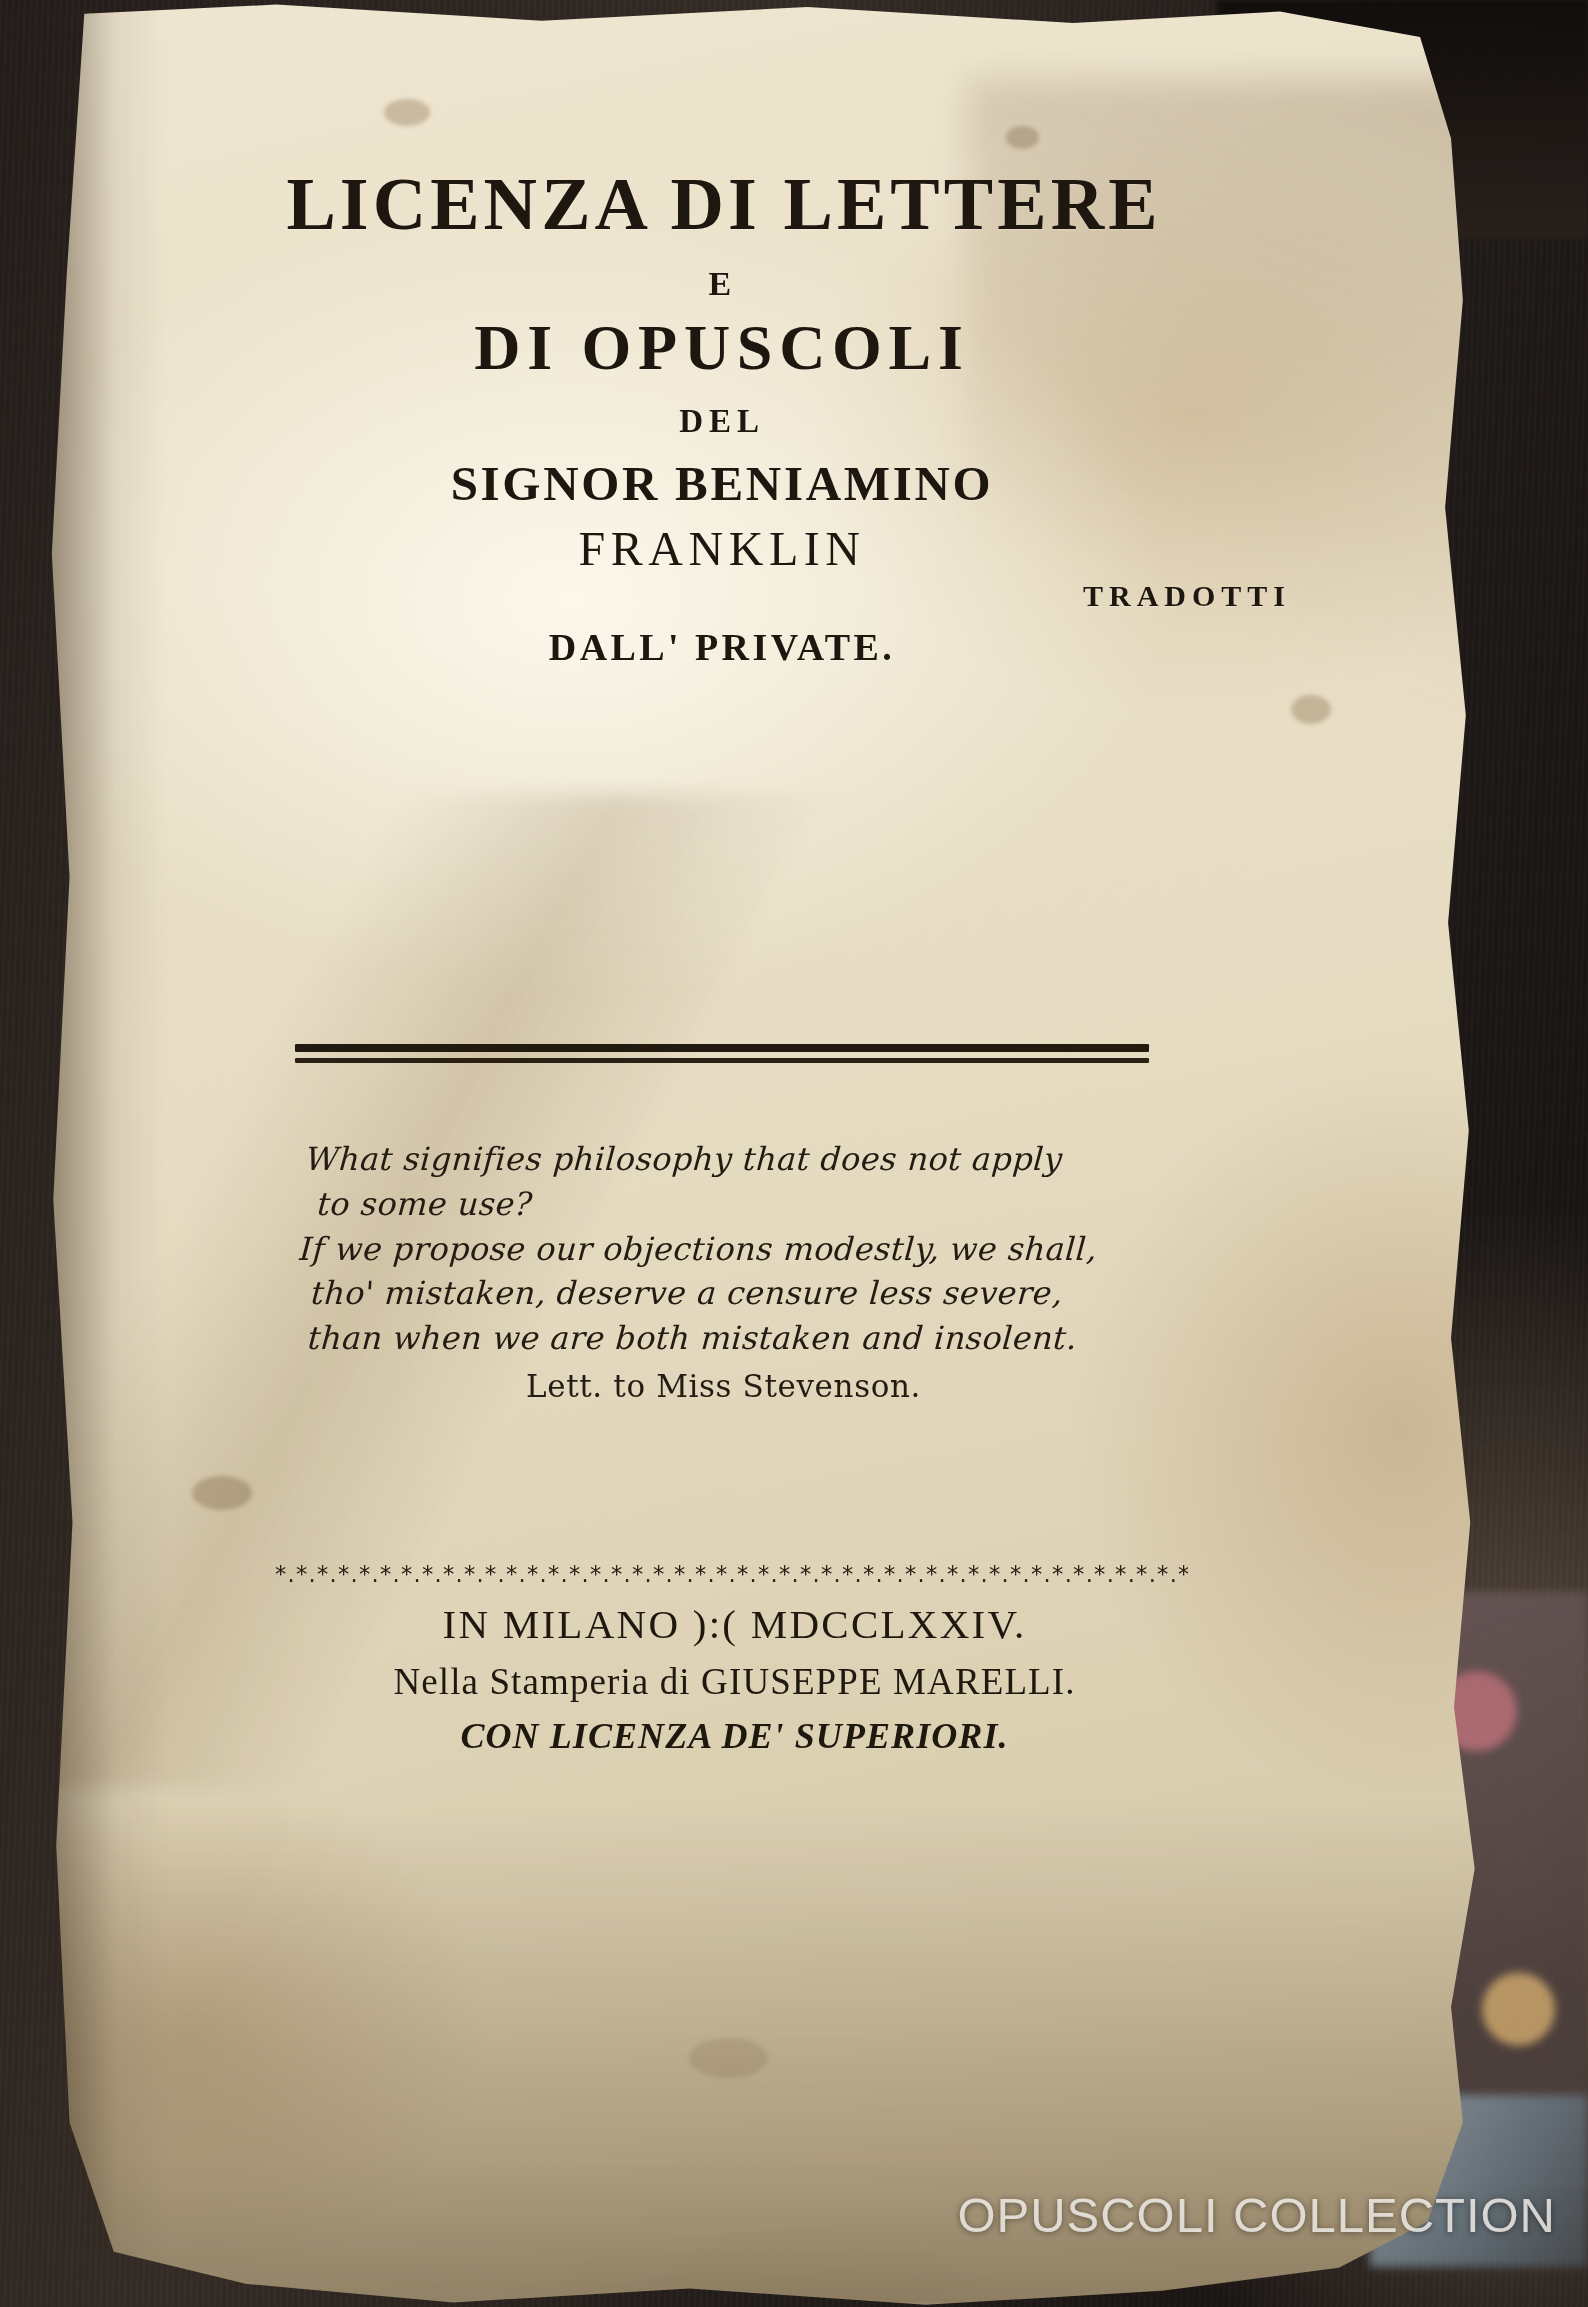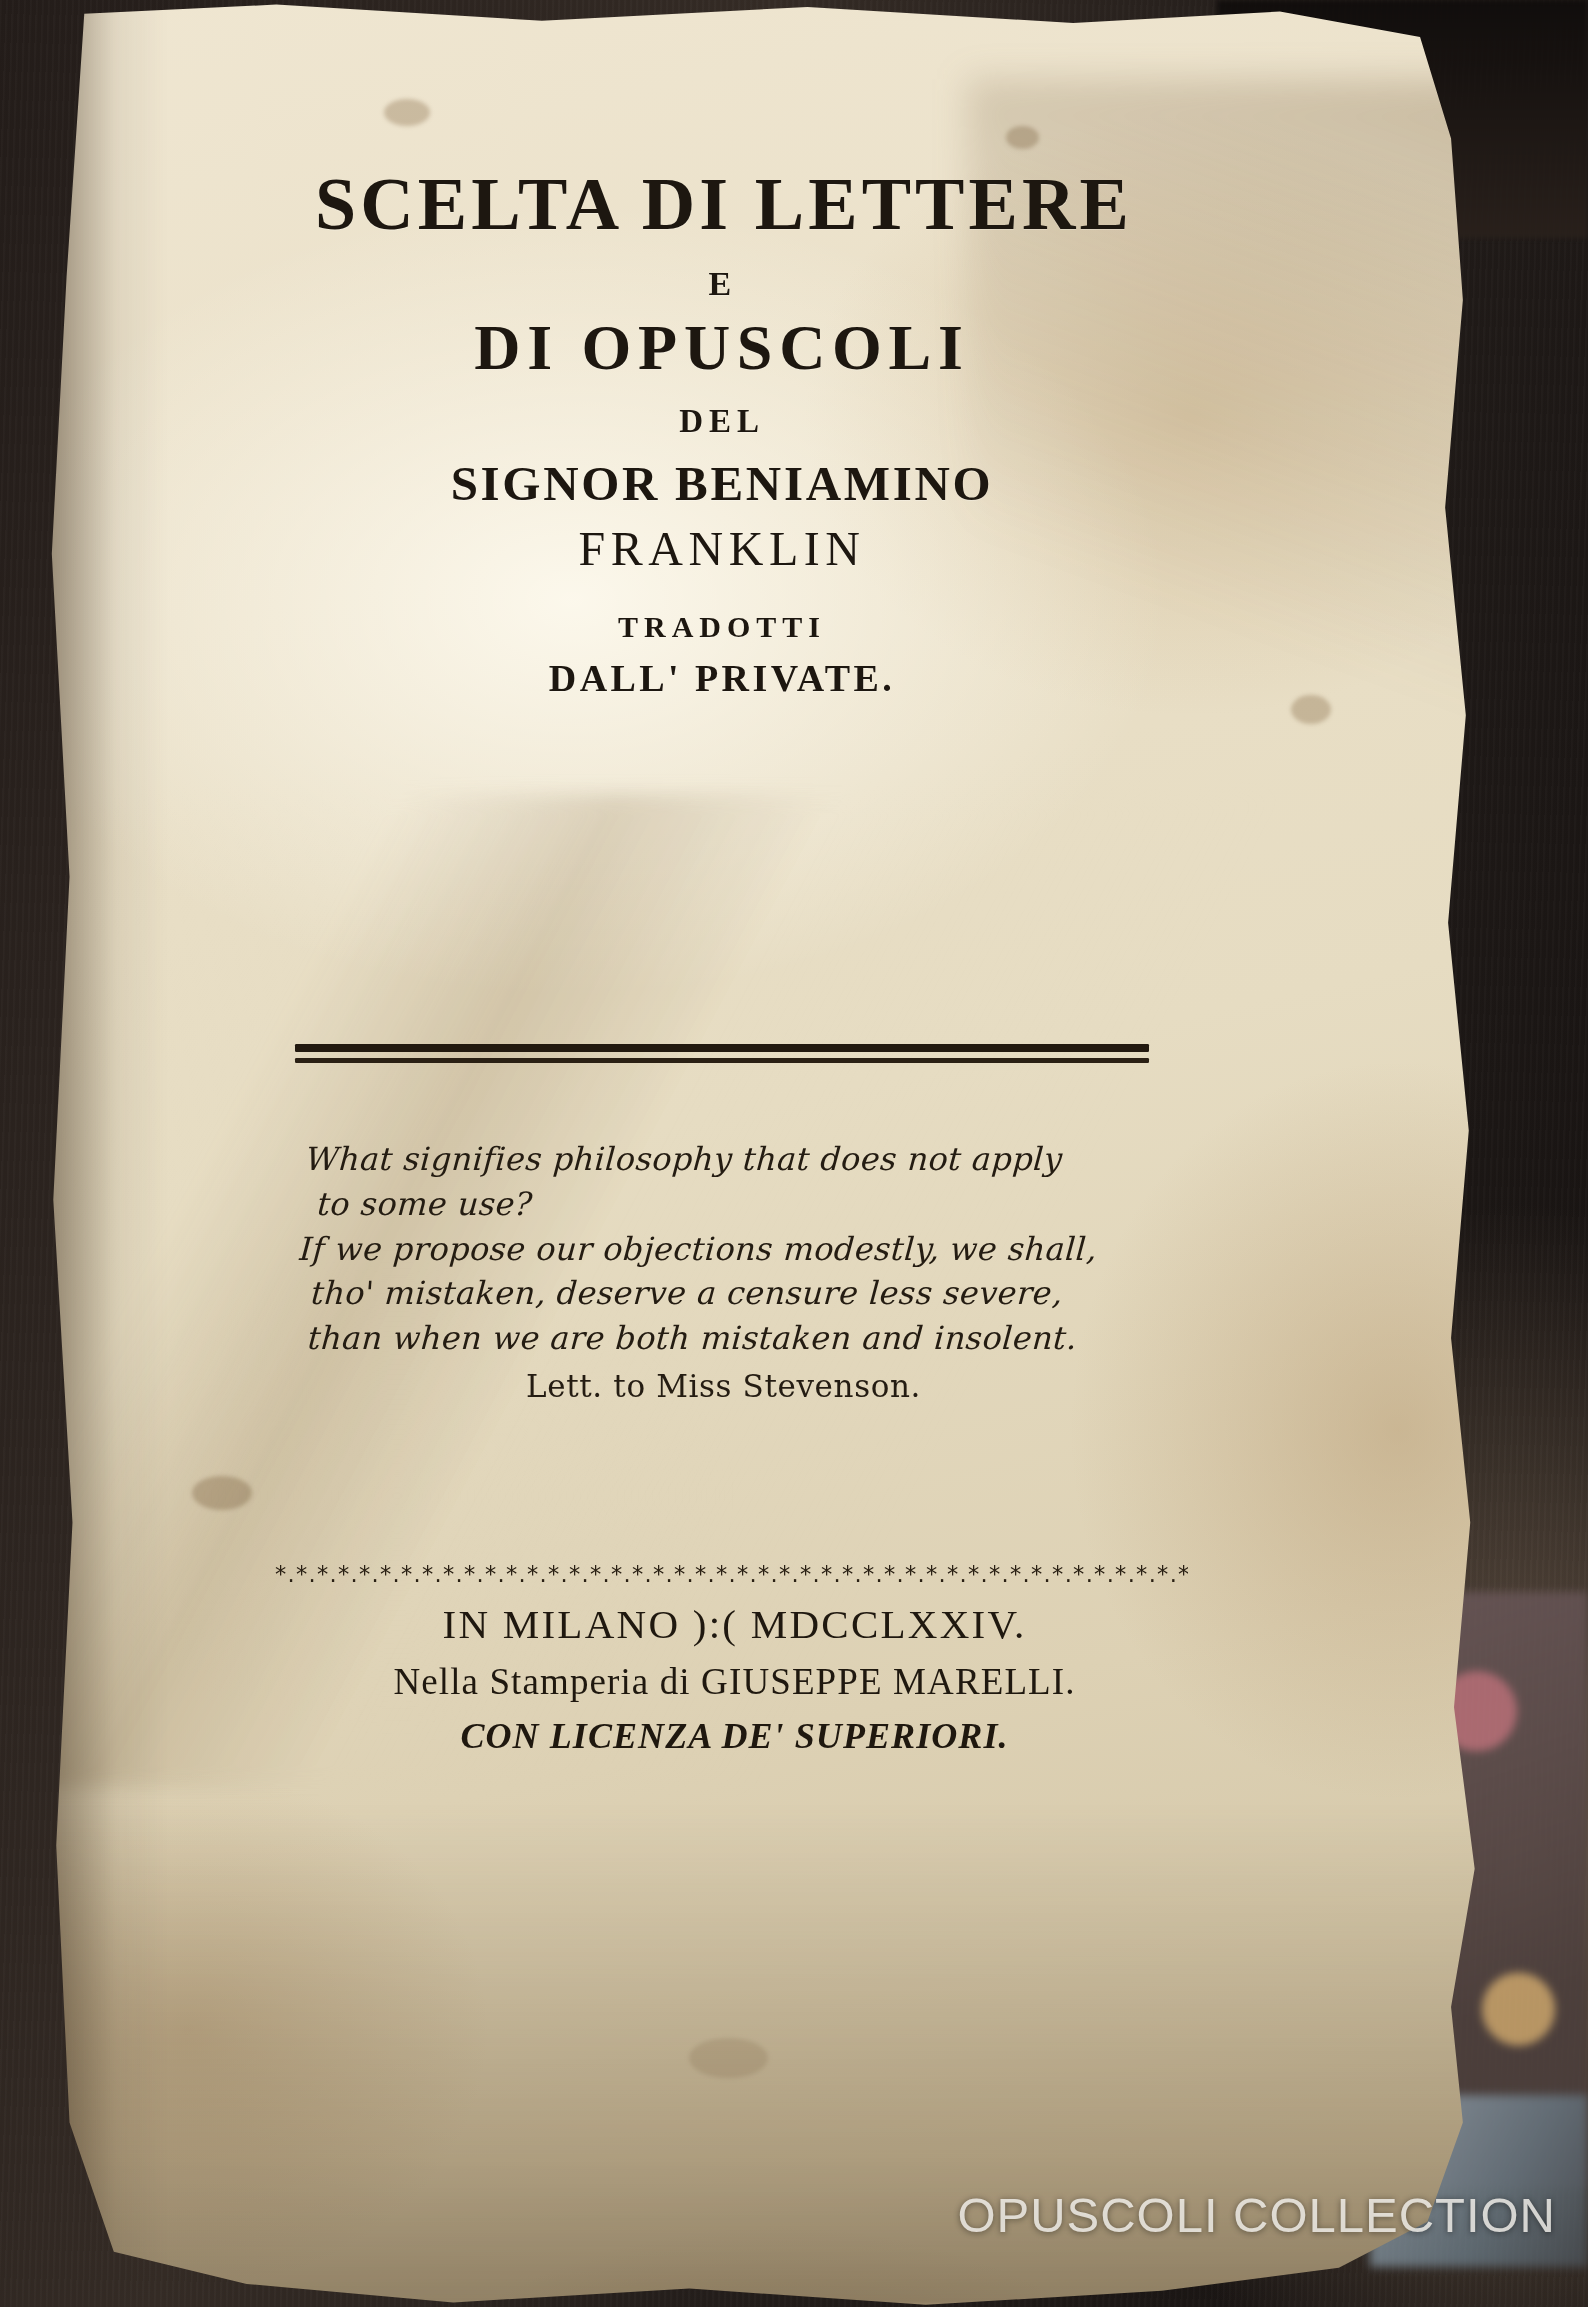--- a/index.html
+++ b/index.html
@@ -166,21 +166,21 @@
     letter-spacing: .06em;
     line-height: 1.06;
     white-space: nowrap;
   }
   .l-title   { font-size: 74px; letter-spacing: .055em; margin-left: 4px; }
   .l-e       { font-size: 34px;  margin-top: 22.5px; letter-spacing: .12em; }
   .l-opuscoli{ font-size: 64px;  margin-top: 12px; letter-spacing: .105em; }
   .l-del     { font-size: 33px;  margin-top: 22.5px; letter-spacing: .18em; }
   .l-signor  { font-size: 49px;  margin-top: 18.5px; letter-spacing: .055em; }
   .l-franklin{ font-size: 48px;  margin-top: 14.6px; letter-spacing: .115em; font-weight: 400; }
-  .l-tradotti{ font-size: 30px;  margin-top: 36px; letter-spacing: .2em; }
+  .l-tradotti{ font-size: 30px;  margin-top: 5px; letter-spacing: .2em; text-align: right; }
   .l-dall    { font-size: 38px;  margin-top: 14.6px; letter-spacing: .09em; }
 
   
   #rule {
     position: absolute;
     left: 255px;
     top: 1044px;
     width: 854px;
   }
   #rule .bar1 {
@@ -298,21 +298,21 @@
     <div class="crease crease-a"></div>
     <div class="crease crease-b"></div>
 
     <div class="foxing" style="left:344px; top:99px; width:46px; height:26.5px;"></div>
     <div class="foxing" style="left:966px; top:126px; width:33px; height:22.5px;"></div>
     <div class="foxing" style="left:152px; top:1476px; width:60px; height:34px;"></div>
     <div class="foxing" style="left:1251px; top:695px; width:40px; height:29px;"></div>
     <div class="foxing" style="left:649px; top:2038px; width:79px; height:40px; opacity:.5;"></div>
 
     <div id="titleblock">
-      <div class="ln l-title">SCELTA DI LETTERE</div>
+      <div class="ln l-title">LICENZA DI LETTERE</div>
       <div class="ln l-e">E</div>
       <div class="ln l-opuscoli">DI OPUSCOLI</div>
       <div class="ln l-del">DEL</div>
       <div class="ln l-signor">SIGNOR BENIAMINO</div>
       <div class="ln l-franklin">FRANKLIN</div>
       <div class="ln l-tradotti">TRADOTTI</div>
       <div class="ln l-dall">DALL' PRIVATE.</div>
     </div>
 
     <div id="rule">

